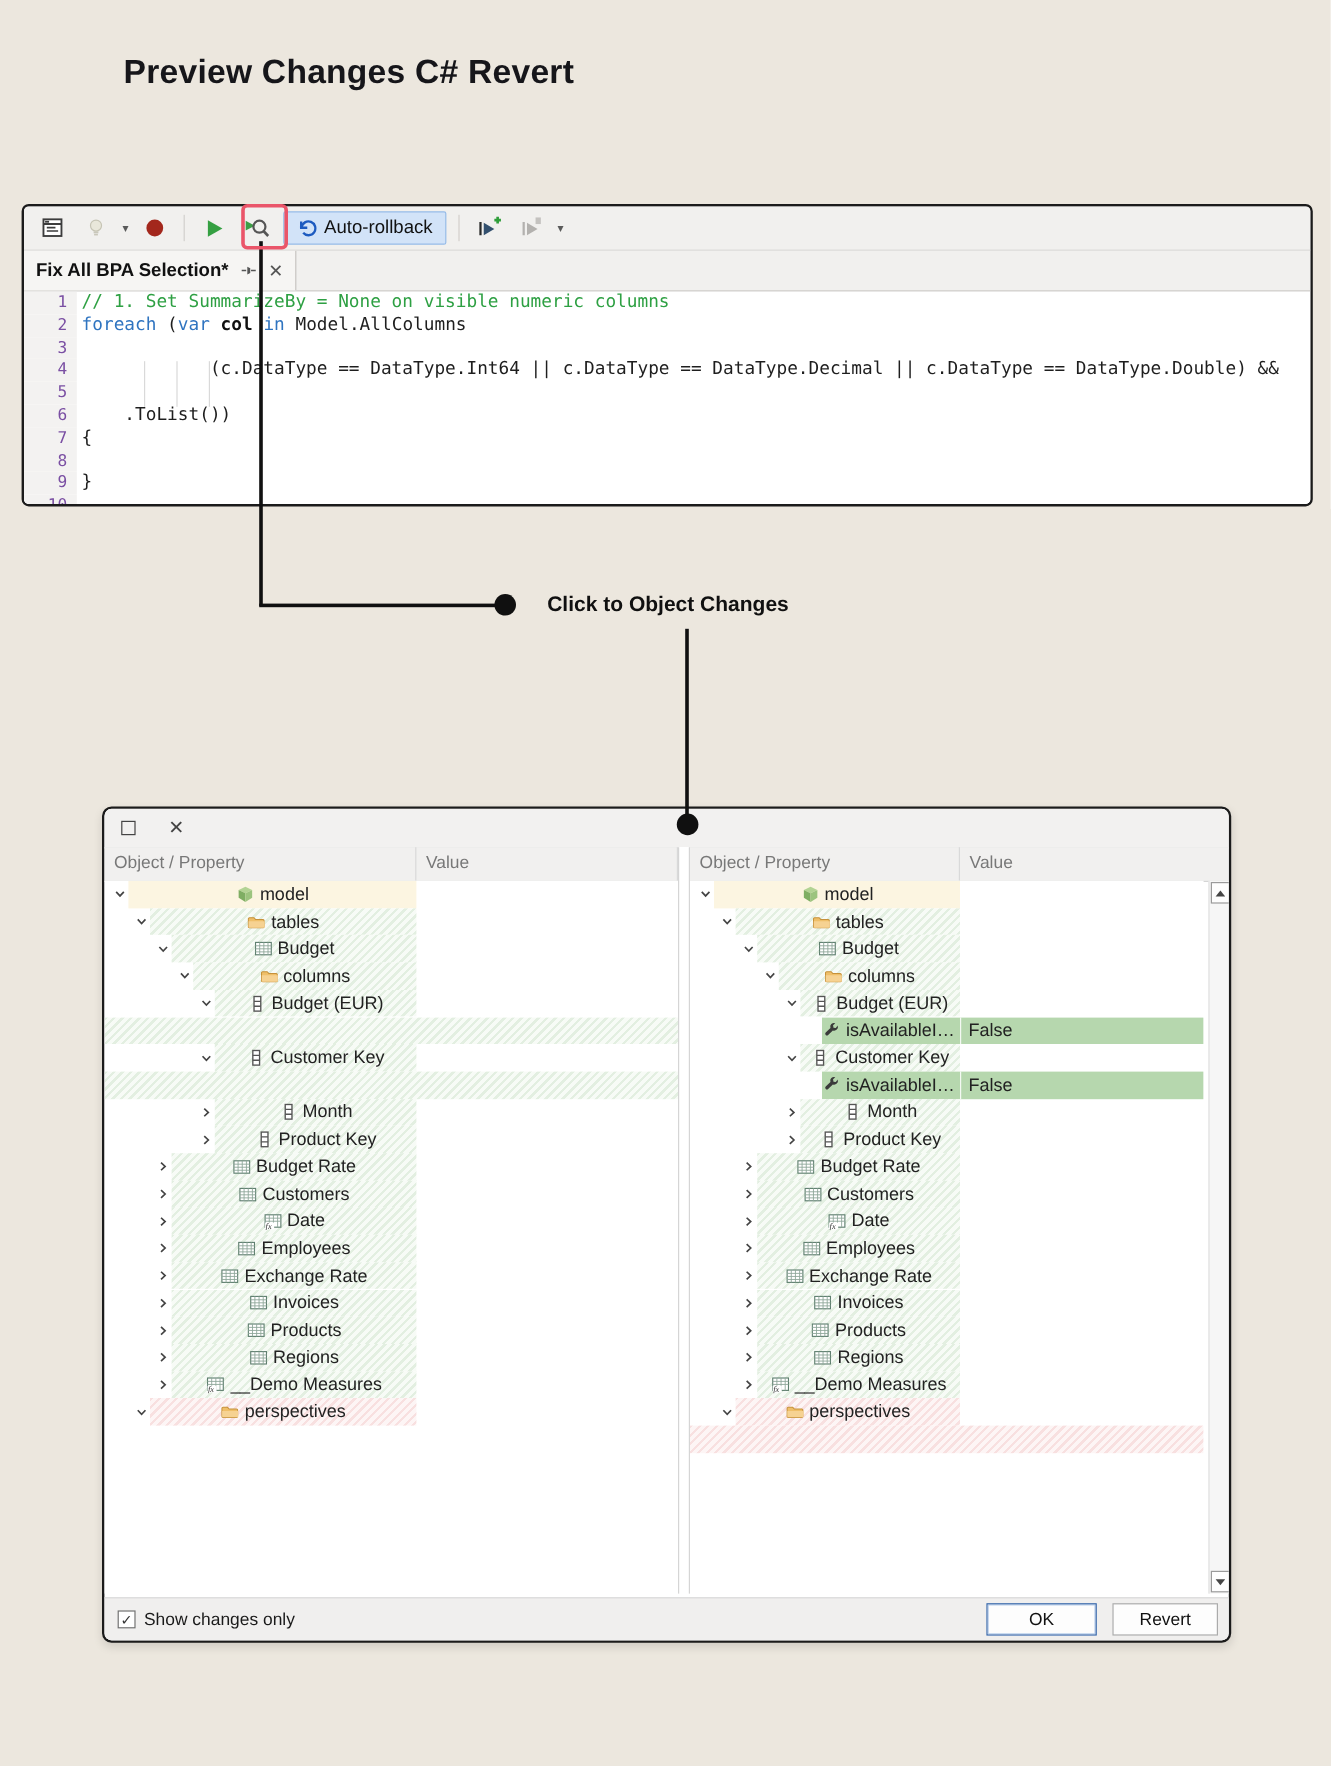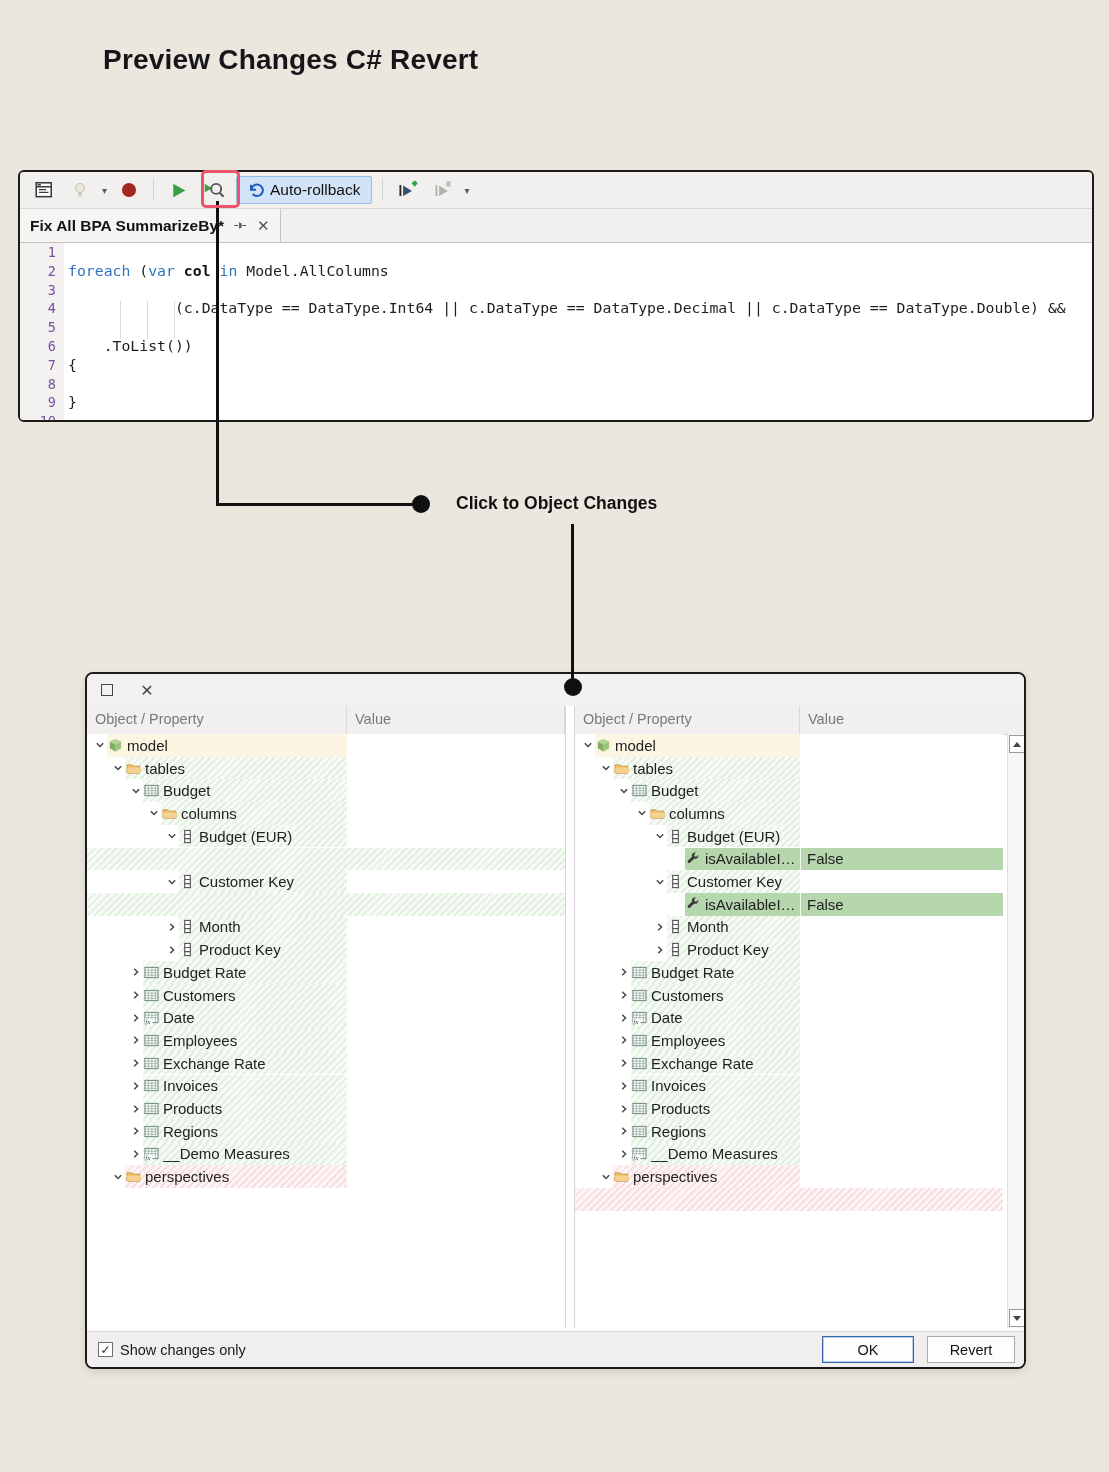--- a/index.html
+++ b/index.html
@@ -43,21 +43,21 @@
   #dlg-max span{display:block;width:10px;height:10px;border:1.5px solid #444;}
   #dlg-close{font-size:16px;}
   #dlg-header{position:absolute;left:0;top:32px;right:0;height:28px;background:#f1f0ef;border-bottom:1px solid #d5d5d5;display:flex;}
   .hcell{box-sizing:border-box;font-size:14.5px;color:#787878;line-height:27px;padding-left:8px;border-right:1px solid #d9d9d9;}
   .panel{position:absolute;top:60px;height:594px;background:#fff;overflow:hidden;}
   #panel-gap{position:absolute;top:32px;height:622px;left:478px;width:10px;background:#fff;border-left:1px solid #d5d5d5;border-right:1px solid #d5d5d5;box-sizing:border-box;}
   .trow{position:absolute;left:0;right:0;height:22.7px;display:flex;}
   .cell{box-sizing:border-box;display:flex;align-items:center;height:22.7px;}
   .indent{flex:0 0 auto;height:100%;}
   .expander{flex:0 0 14px;display:flex;align-items:center;justify-content:center;height:100%;}
-  .hl{flex:1 1 auto;display:flex;align-items:center;gap:4px;height:100%;min-width:0;}
+  .hl{flex:1 1 auto;display:flex;align-items:center;gap:4px;height:100%;min-width:0;justify-content:center;}
   .ticon{flex:0 0 16px;display:flex;align-items:center;justify-content:center;}
   .tlabel{font-size:15px;color:#222;white-space:nowrap;overflow:hidden;text-overflow:ellipsis;}
   .vlabel{font-size:15px;color:#222;padding-left:6px;}
   .bg-hg{background:repeating-linear-gradient(135deg,#e3efe1 0 2px,#f7fbf6 2px 5px);}
   .bg-hp{background:repeating-linear-gradient(135deg,#f8e0e0 0 2px,#fdf5f5 2px 5px);}
   .bg-sg{background:#b6d7ae;}
   .bg-sp{background:#f5adad;}
   .bg-cream{background:#fcf5e1;}
   .val.bg-sg,.val.bg-sp{border-left:1px solid rgba(255,255,255,.85);}
   
@@ -140,35 +140,35 @@
             <path d="M4 4.5v10" stroke="#b3b1ae" stroke-width="1.7"></path>
             <path d="M6.5 5l8 4.8-8 4.7z" fill="#b3b1ae"></path>
             <rect x="13" y="1" width="4" height="5" fill="#c4c2bf"></rect>
           </svg>
       </span>
       <span class="caret">▾</span>
     </div>
 
     <div id="tabrow">
       <div id="tab-active">
-        <span id="tab-title">Fix All BPA SummarizeBy*</span>
+        <span id="tab-title">Fix All BPA Selection*</span>
         <span class="tab-ico">
           <svg width="15" height="15" viewBox="0 0 16 16">
               <path d="M1.5 8h4" stroke="#555" stroke-width="1.3"></path>
               <path d="M6.5 4.5v7l2.6-1.3V5.8z" fill="#555"></path>
               <path d="M9.8 8H14" stroke="#555" stroke-width="1.3"></path>
             </svg>
         </span>
         <span class="tab-ico" style="font-size:15px;">✕</span>
       </div>
     </div>
 
     <div id="code-area">
       <div id="code-lines">
-          <div class="cline"><span class="gut">1</span></div>
+          <div class="cline"><span class="gut">1</span><span class="ctext"><span class="tok-c">// 1. Set SummarizeBy = None on visible numeric columns</span></span></div>
           <div class="cline"><span class="gut">2</span><span class="ctext"><span class="tok-k">foreach</span><span> (</span><span class="tok-k">var</span><span> </span><span class="tok-b">col</span><span> </span><span class="tok-k">in</span><span> Model.AllColumns</span></span></div>
           <div class="cline"><span class="gut">3</span></div>
           <div class="cline"><span class="gut">4</span><span class="ctext"><span>            (c.DataType == DataType.Int64 || c.DataType == DataType.Decimal || c.DataType == DataType.Double) &amp;&amp;</span></span></div>
           <div class="cline"><span class="gut">5</span></div>
           <div class="cline"><span class="gut">6</span><span class="ctext"><span>    .ToList())</span></span></div>
           <div class="cline"><span class="gut">7</span><span class="ctext"><span>{</span></span></div>
           <div class="cline"><span class="gut">8</span></div>
           <div class="cline"><span class="gut">9</span><span class="ctext"><span>}</span></span></div>
           <div class="cline"><span class="gut">10</span><span class="ctext"></span></div>
         </div>

